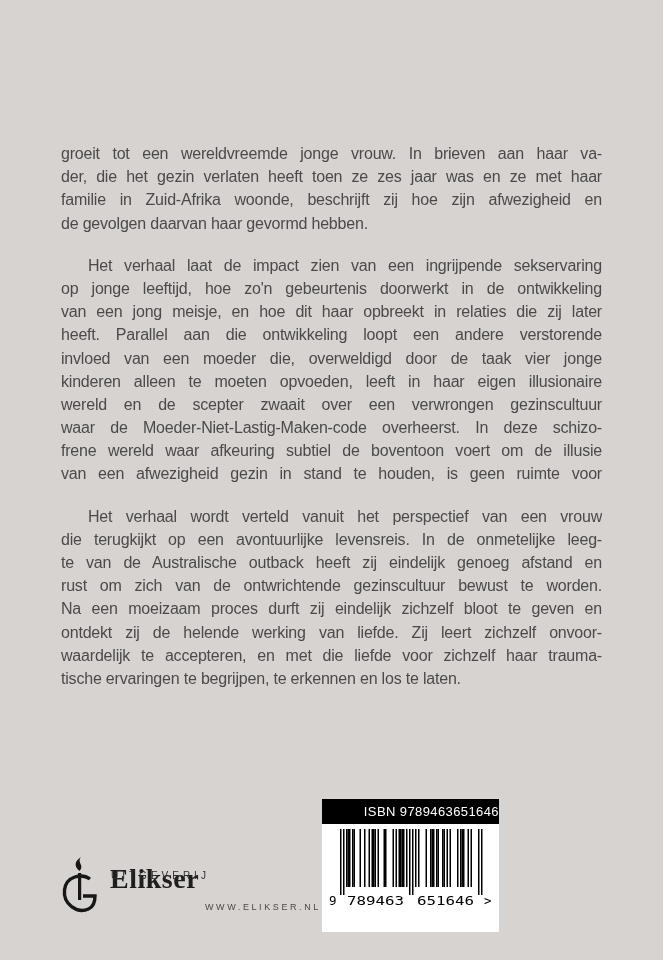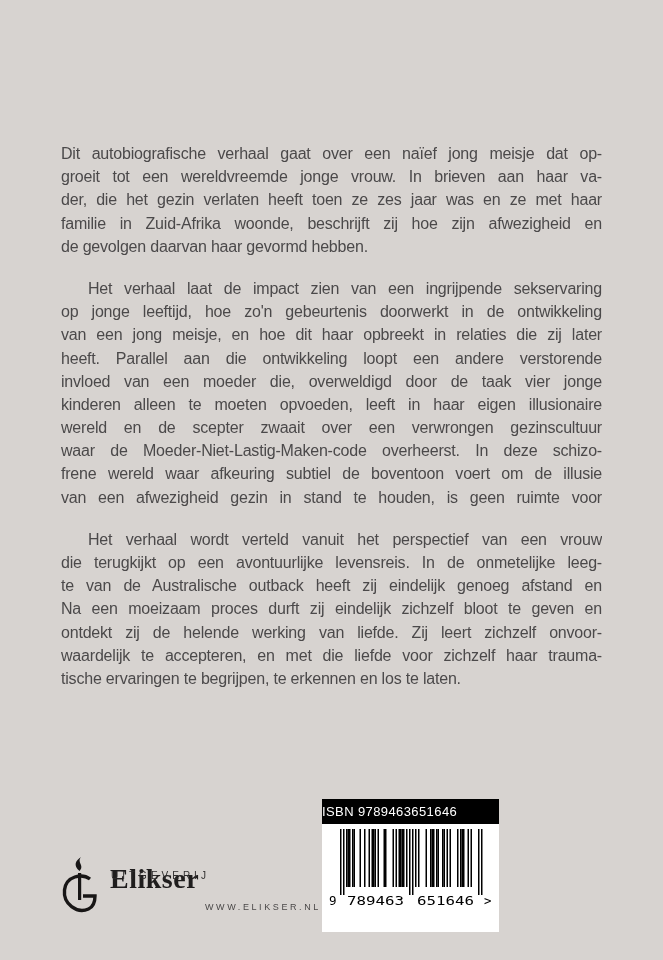--- a/index.html
+++ b/index.html
@@ -37,21 +37,21 @@
     position:absolute;
     left:322px;top:799px;width:177px;height:133px;
     background:#ffffff;
     box-sizing:border-box;
   }
   .isbn-header{
     background:#000000;
     color:#ffffff;
     height:25px;
     line-height:25px;
-    text-align:left;
+    text-align:right;
     font-size:13px;
     letter-spacing:0.4px;
   }
   .barcode-wrap{
     padding:5px 3px 0 3px;
     text-align:center;
   }
   .barcode-wrap svg{display:block;margin:0 auto;}
   .barcode-wrap svg rect{fill:#000;}
   .bc-digit{
@@ -88,38 +88,38 @@
     letter-spacing:2.6px;
     color:#4a4848;
   }
 </style>
 </head>
 <body>
 
 <div class="cover">
 
   <div class="blurb">
-      <div class="line">Dit autobiografische verhaal gaat over een naïef jong meisje dat op-</div>
       <div class="line">groeit tot een wereldvreemde jonge vrouw. In brieven aan haar va-</div>
       <div class="line">der, die het gezin verlaten heeft toen ze zes jaar was en ze met haar</div>
       <div class="line">familie in Zuid-Afrika woonde, beschrijft zij hoe zijn afwezigheid en</div>
       <div class="line last">de gevolgen daarvan haar gevormd hebben.</div>
       <div class="line indent">Het verhaal laat de impact zien van een ingrijpende sekservaring</div>
       <div class="line">op jonge leeftijd, hoe zo'n gebeurtenis doorwerkt in de ontwikkeling</div>
       <div class="line">van een jong meisje, en hoe dit haar opbreekt in relaties die zij later</div>
       <div class="line">heeft. Parallel aan die ontwikkeling loopt een andere verstorende</div>
       <div class="line">invloed van een moeder die, overweldigd door de taak vier jonge</div>
       <div class="line">kinderen alleen te moeten opvoeden, leeft in haar eigen illusionaire</div>
       <div class="line">wereld en de scepter zwaait over een verwrongen gezinscultuur</div>
       <div class="line">waar de Moeder-Niet-Lastig-Maken-code overheerst. In deze schizo-</div>
       <div class="line">frene wereld waar afkeuring subtiel de boventoon voert om de illusie</div>
       <div class="line">van een afwezigheid gezin in stand te houden, is geen ruimte voor</div>
       <div class="line indent">Het verhaal wordt verteld vanuit het perspectief van een vrouw</div>
       <div class="line">die terugkijkt op een avontuurlijke levensreis. In de onmetelijke leeg-</div>
       <div class="line">te van de Australische outback heeft zij eindelijk genoeg afstand en</div>
+      <div class="line">rust om zich van de ontwrichtende gezinscultuur bewust te worden.</div>
       <div class="line">Na een moeizaam proces durft zij eindelijk zichzelf bloot te geven en</div>
       <div class="line">ontdekt zij de helende werking van liefde. Zij leert zichzelf onvoor-</div>
       <div class="line">waardelijk te accepteren, en met die liefde voor zichzelf haar trauma-</div>
       <div class="line last">tische ervaringen te begrijpen, te erkennen en los te laten.</div>
     </div>
 
   <div class="isbn-block">
     <div class="isbn-header">ISBN 9789463651646</div>
     <div class="barcode-wrap">
       <svg width="170" height="80" viewBox="0 0 170 80">

